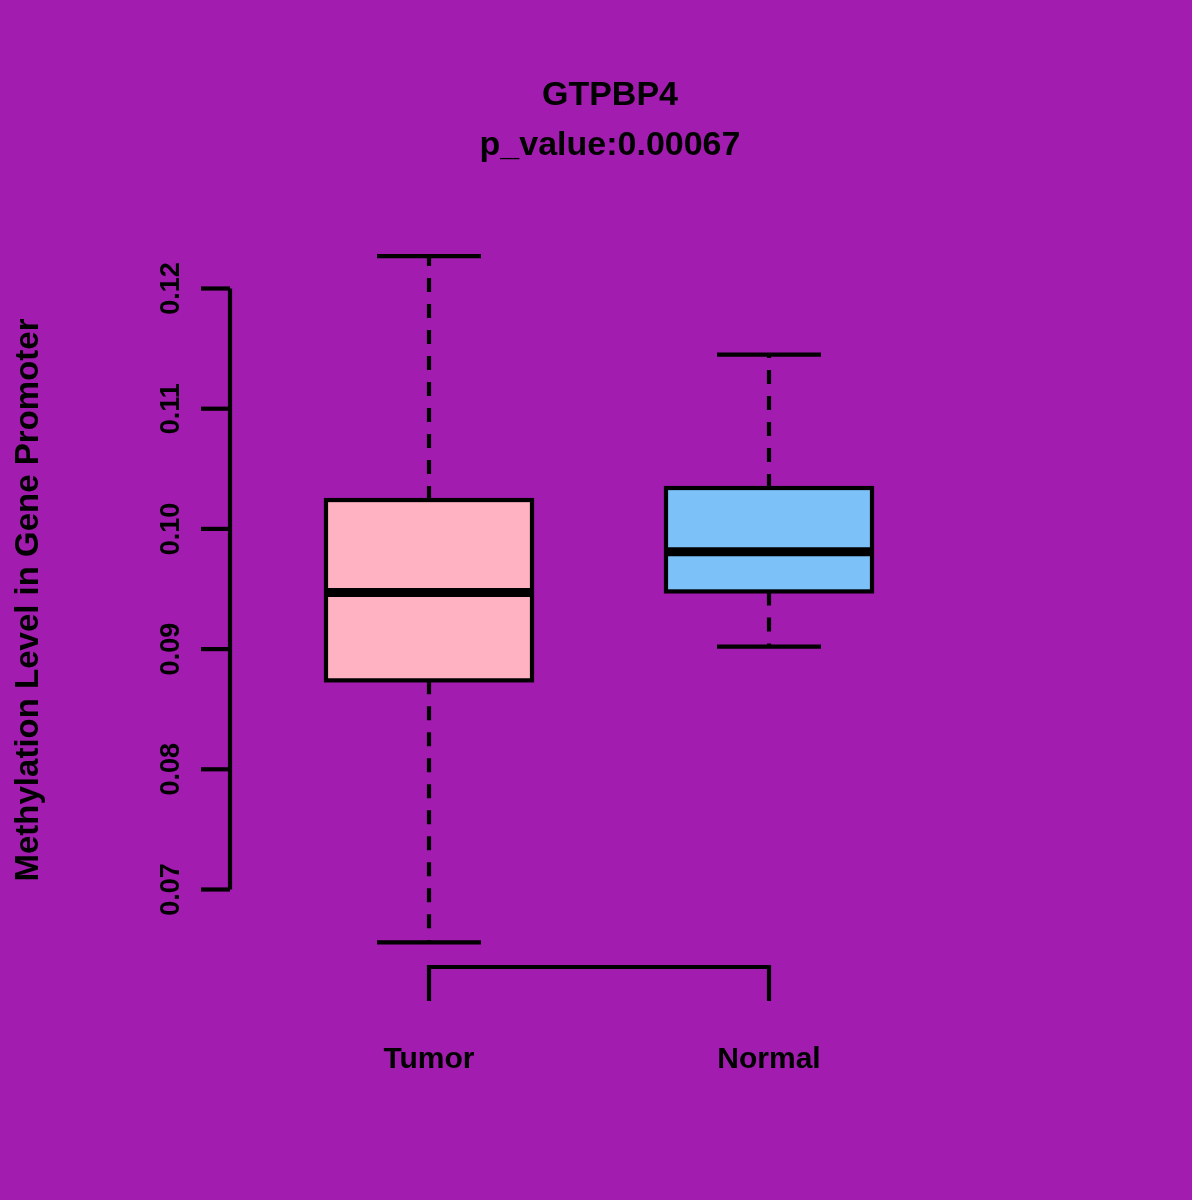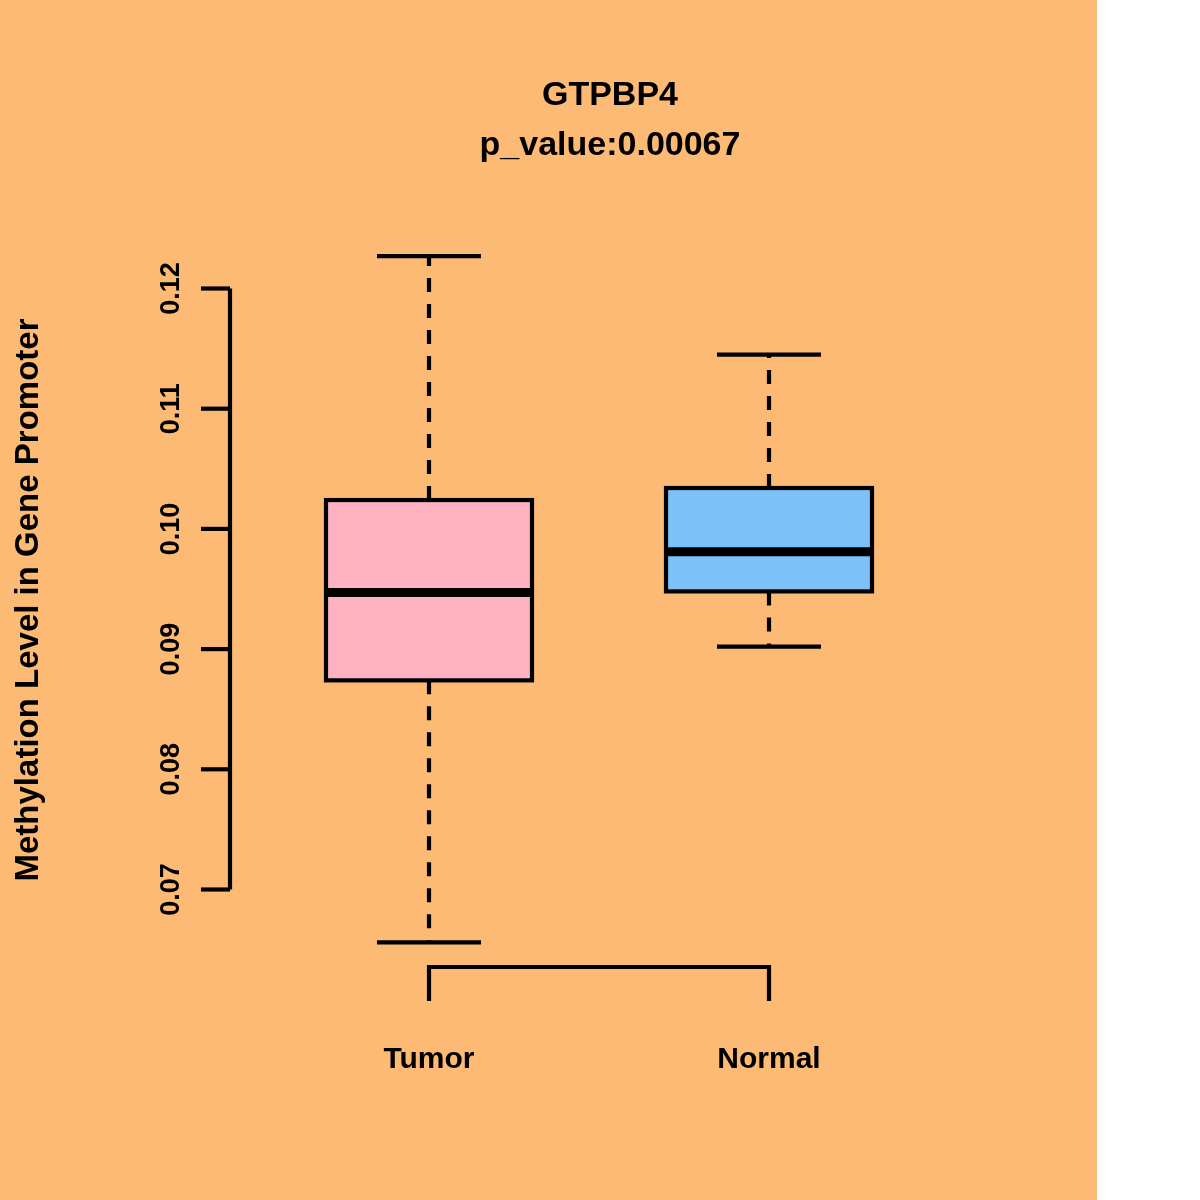--- a/index.html
+++ b/index.html
@@ -3,23 +3,23 @@
 <meta charset="utf-8">
 <title>Boxplot</title>
 <style>
   html, body {
     margin: 0;
     padding: 0;
     background: #ffffff;
   }
   #root {
     position: relative;
-    width: 1097px;
+    width: 1192px;
     height: 1200px;
-    background: #fdba74;
+    background: #a21caf;
     font-family: "Liberation Sans", sans-serif;
     overflow: hidden;
   }
   .plot-svg {
     position: absolute;
     top: 0;
     left: 0;
     width: 1200px;
     height: 1200px;
   }

